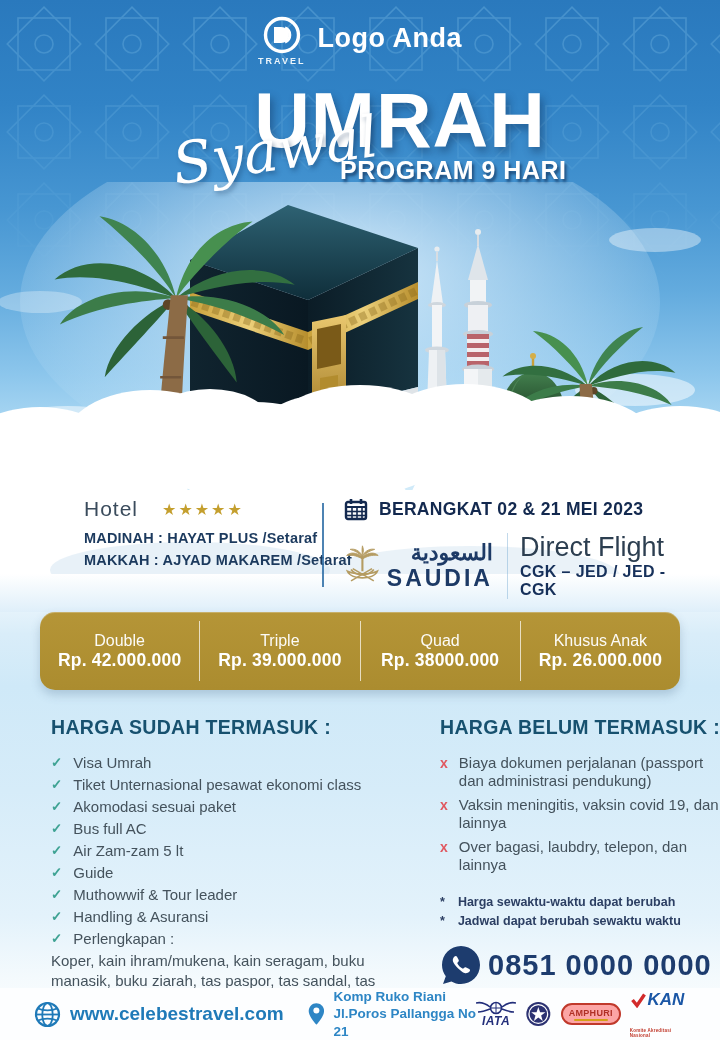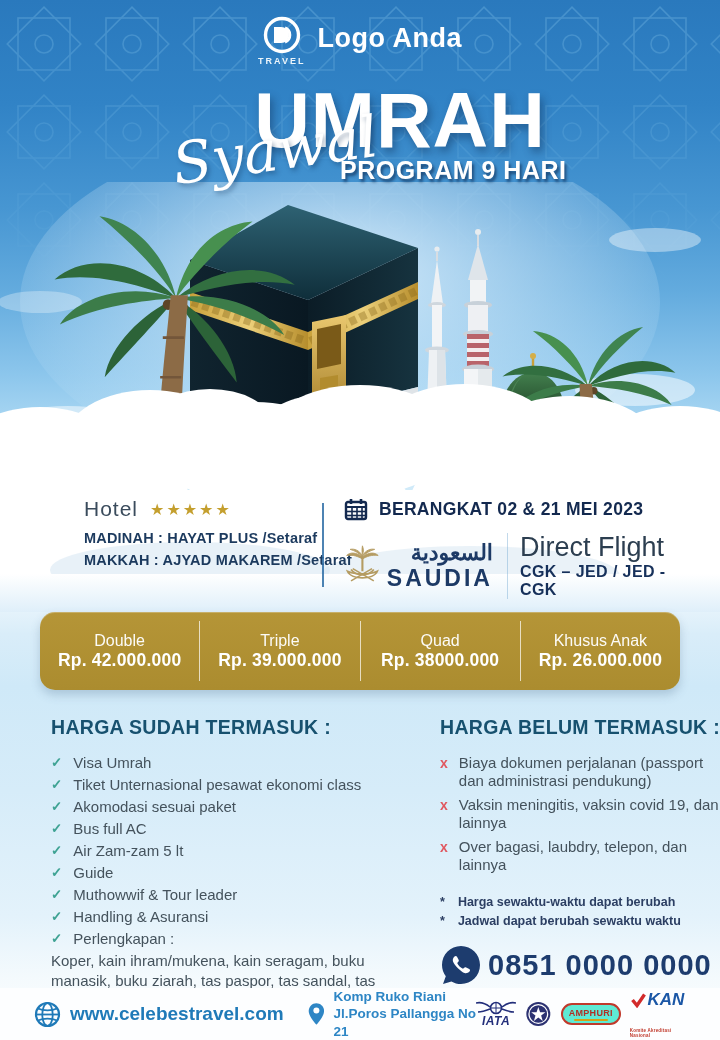--- a/index.html
+++ b/index.html
@@ -25,21 +25,21 @@
     text-shadow:3px 5px 8px rgba(13,44,84,.45);}
   .title-script{position:absolute;top:40px;left:172px;color:#fff;
     font-family:"DejaVu Serif",serif;font-style:italic;font-size:57px;line-height:1;
     transform:rotate(-8deg);text-shadow:2px 3px 5px rgba(13,44,84,.4);}
   .title-program{position:absolute;top:74px;left:340px;color:#fff;font-size:25px;font-weight:700;
     letter-spacing:.5px;text-shadow:2px 3px 3px rgba(13,40,78,.65);}
   
   .hero{position:absolute;top:182px;left:0;z-index:2;}
   
   .hotel-col{position:absolute;left:84px;top:497px;z-index:6;}
-  .hotel-head{display:flex;align-items:center;gap:12px;color:#3a4b5c;font-size:21px;letter-spacing:1px;}
+  .hotel-head{display:flex;align-items:center;gap:24px;color:#3a4b5c;font-size:21px;letter-spacing:1px;}
   .stars{color:#c49f2e;font-size:16px;letter-spacing:2px;}
   .hotel-line{color:#1c3a5e;font-size:14.5px;font-weight:800;margin-top:9px;letter-spacing:.2px;}
   .hotel-line + .hotel-line{margin-top:6px;}
   .v-divider{position:absolute;left:322px;top:503px;width:2px;height:84px;background:#2e6da6;opacity:.85;z-index:6;}
   .depart-col{position:absolute;left:344px;top:497px;width:340px;z-index:6;}
   .depart-row{display:flex;align-items:center;gap:11px;color:#13294f;font-size:17.5px;font-weight:800;letter-spacing:.3px;}
   .airline-row{display:flex;align-items:center;margin-top:12px;}
   .saudia-block{margin-left:6px;text-align:right;}
   .arabic{color:#1d3a66;font-size:22px;font-weight:700;line-height:1;}
   .saudia{color:#1d3a66;font-size:23px;font-weight:700;letter-spacing:3px;line-height:1;margin-top:3px;}
@@ -70,21 +70,21 @@
   .phone-row{display:flex;align-items:center;gap:6px;margin-top:13px;}
   .phone{color:#1d3c6e;font-size:29px;font-weight:800;letter-spacing:1px;}
   
   .footer{position:absolute;left:0;top:988px;width:720px;height:52px;background:#fdfeff;
     display:flex;align-items:center;padding:0 34px;box-sizing:border-box;z-index:6;}
   .site{display:flex;align-items:center;gap:9px;color:#1f7ab8;font-size:19px;font-weight:700;}
   .addr{display:flex;align-items:center;gap:9px;margin-left:24px;color:#2e86c5;font-size:13.5px;font-weight:700;line-height:1.3;}
   .logos{margin-left:auto;display:flex;align-items:center;gap:9px;}
   .iata{display:flex;flex-direction:column;align-items:center;}
   .iata-text{color:#232f7b;font-size:12px;font-weight:800;font-style:italic;letter-spacing:.5px;margin-top:-2px;}
-  .amphuri{border:2px solid #c0392b;border-radius:12px;background:#5eead4;padding:3px 6px 2px;display:flex;flex-direction:column;align-items:center;}
+  .amphuri{border:2px solid #c0392b;border-radius:12px;background:#fca5a5;padding:3px 6px 2px;display:flex;flex-direction:column;align-items:center;}
   .amphuri-text{color:#b03025;font-size:9px;font-weight:800;letter-spacing:.3px;}
   .amphuri-swoosh{width:34px;height:2px;background:#d4a017;border-radius:2px;margin-top:1px;}
   .kan{display:flex;flex-direction:column;align-items:center;gap:19px;}
   .kan-row{display:flex;align-items:flex-end;gap:1px;}
   .kan-text{color:#1b57a6;font-size:17px;font-weight:800;font-style:italic;line-height:1;}
   .kan-sub{color:#c0392b;font-size:4.5px;font-weight:700;margin-top:1px;letter-spacing:.2px;}
 </style>
 </head>
 <body>
 

